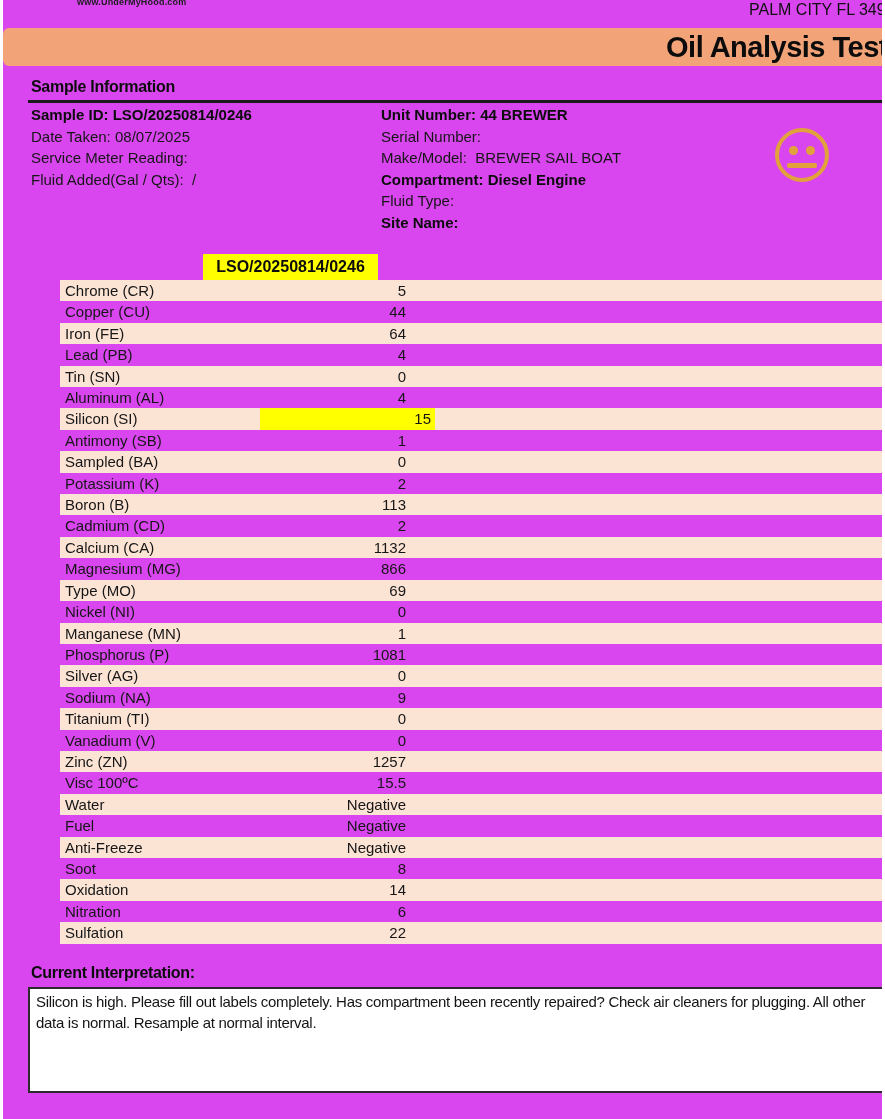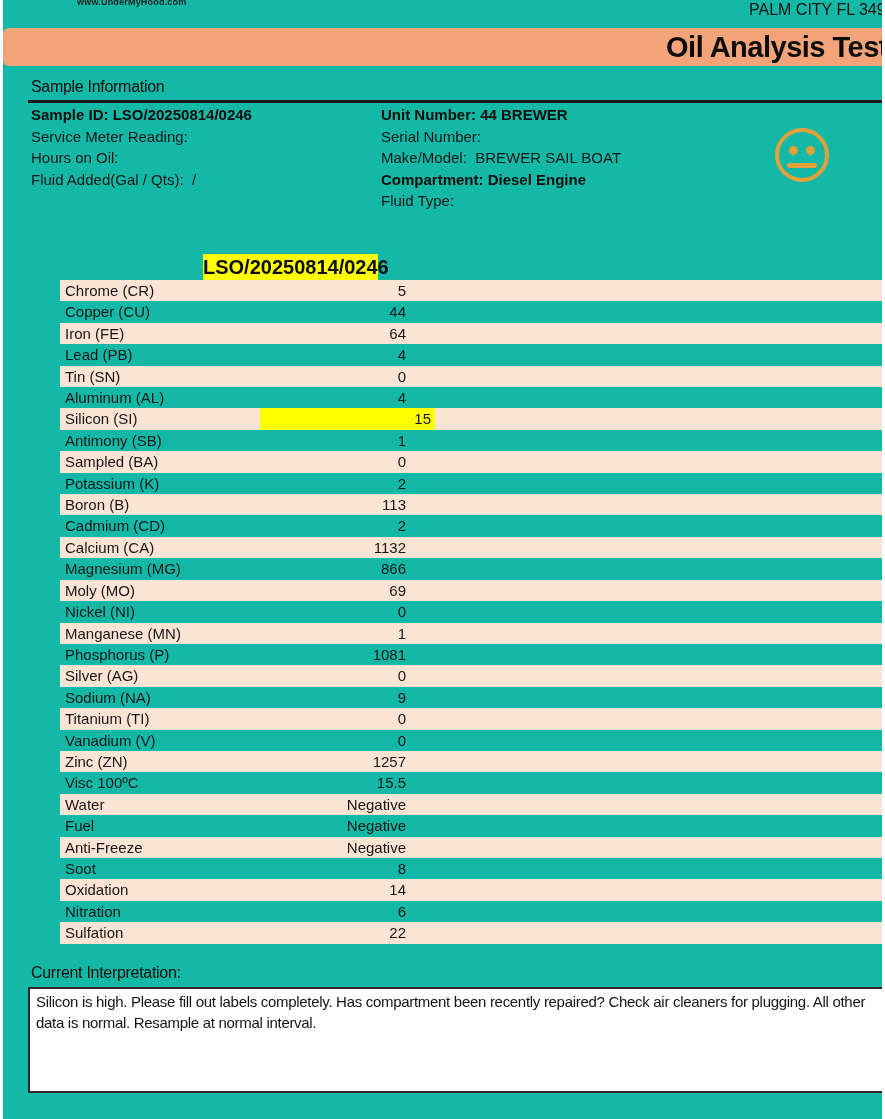--- a/index.html
+++ b/index.html
@@ -4,21 +4,21 @@
 <style>
   * { margin: 0; padding: 0; box-sizing: border-box; }
   html, body { background: #ffffff; }
   body { font-family: "Liberation Sans", sans-serif; color: #111; }
 
   #page {
     position: relative;
     width: 879px;
     height: 1119px;
     margin: 0 auto;
-    background: #14b8a6;
+    background: #d946ef;
     overflow: hidden;
   }
 
   
   .logo-fragment {
     position: absolute; left: 74px; top: -3px;
     font-size: 9px; font-weight: bold; color: #1c1c1c;
     letter-spacing: 0.2px; white-space: nowrap;
   }
   .address-fragment {
@@ -34,21 +34,21 @@
     display: flex; align-items: center; justify-content: flex-end; border-radius: 6px;
   }
   .banner-title {
     font-size: 29px; font-weight: bold; color: #0c0c0c;
     letter-spacing: -0.5px;
   }
 
   
   .section-heading {
     position: absolute; left: 28px;
-    font-size: 16px; font-weight: normal; color: #0c0c0c;
+    font-size: 16px; font-weight: bold; color: #0c0c0c;
     letter-spacing: -0.3px;
   }
   #sample-info-heading { top: 78px; }
   #interp-heading { top: 964px; }
 
   .thick-rule {
     position: absolute; left: 25px; top: 100px;
     width: 860px; height: 3px; background: #1b1b1b;
   }
 
@@ -81,21 +81,21 @@
     position: absolute; left: 8px; top: 31px;
     width: 30px; height: 5px; border-radius: 2px;
     background: var(--smiley, #E2A23B);
   }
 
   
   .col-header-cell {
     position: absolute; left: 200px; top: 254px;
     width: 175px; height: 26px; line-height: 26px;
     background: var(--highlight, #FFFF00);
-    font-size: 20px; font-weight: bold; text-align: center;
+    font-size: 16px; font-weight: bold; text-align: center;
     color: #0c0c0c;
   }
   #results-rows { position: absolute; left: 0; top: 280px; width: 885px; padding-left: 32px; }
   .t-row { position: relative; height: 21.42px; width: 885px; }
   .t-row.shaded::before {
     content: ""; position: absolute; left: 25px; top: 0;
     width: 860px; height: 100%;
     background: var(--shade, #FCE4D5);
   }
   .t-row .t-label {
@@ -136,30 +136,31 @@
   <div class="banner">
     <span class="banner-title">Oil Analysis Test</span>
   </div>
 
   <div class="section-heading" id="sample-info-heading">Sample Information</div>
 
   <div class="thick-rule"></div>
 
   <div class="info-col" id="sample-left">
       <div class="info-line bold">Sample ID: LSO/20250814/0246</div>
+      <div class="info-line">Date Taken: 08/07/2025</div>
       <div class="info-line">Service Meter Reading:</div>
-      <div class="info-line">Hours on Oil:</div>
       <div class="info-line">Fluid Added(Gal / Qts):  /</div>
     </div>
   <div class="info-col" id="sample-right">
       <div class="info-line bold">Unit Number: 44 BREWER</div>
       <div class="info-line">Serial Number:</div>
       <div class="info-line">Make/Model:  BREWER SAIL BOAT</div>
       <div class="info-line bold">Compartment: Diesel Engine</div>
       <div class="info-line">Fluid Type:</div>
+      <div class="info-line bold">Site Name:</div>
     </div>
 
   <div class="smiley">
     <span class="eye left"></span>
     <span class="eye right"></span>
     <span class="mouth"></span>
   </div>
 
   <div class="col-header-cell">LSO/20250814/0246</div>
 
@@ -214,21 +215,21 @@
       </div>
       <div class="t-row shaded">
         <span class="t-label">Calcium (CA)</span>
         <span class="t-value">1132</span>
       </div>
       <div class="t-row">
         <span class="t-label">Magnesium (MG)</span>
         <span class="t-value">866</span>
       </div>
       <div class="t-row shaded">
-        <span class="t-label">Moly (MO)</span>
+        <span class="t-label">Type (MO)</span>
         <span class="t-value">69</span>
       </div>
       <div class="t-row">
         <span class="t-label">Nickel (NI)</span>
         <span class="t-value">0</span>
       </div>
       <div class="t-row shaded">
         <span class="t-label">Manganese (MN)</span>
         <span class="t-value">1</span>
       </div>

